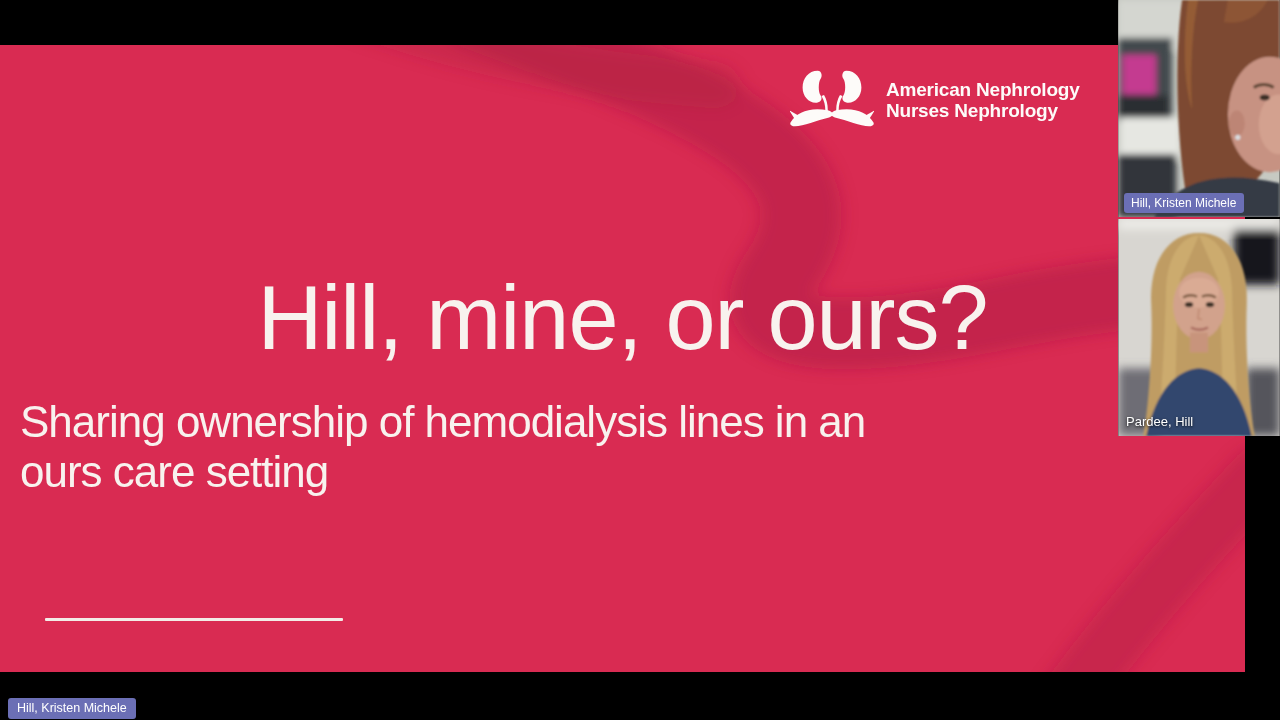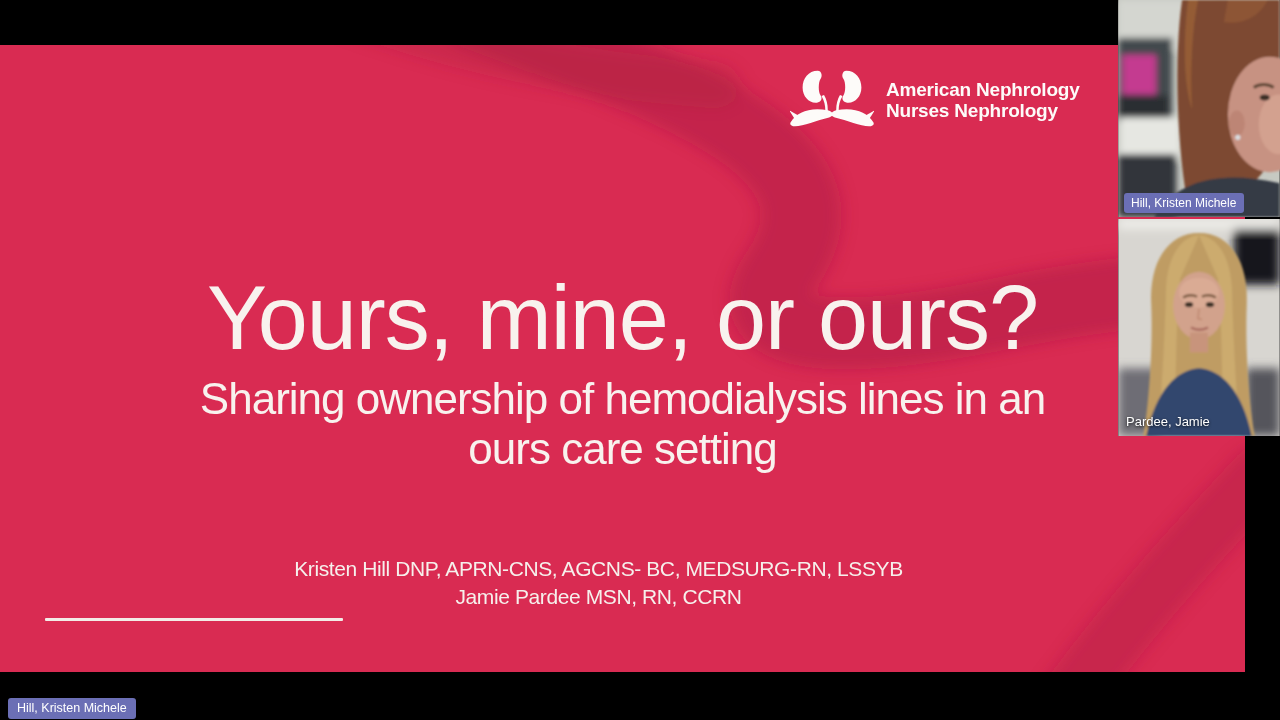--- a/index.html
+++ b/index.html
@@ -20,23 +20,23 @@
   .logo-text{
     margin-left:12px;color:#fdfbf9;font-weight:bold;
     font-size:19px;line-height:1.08;letter-spacing:-0.2px;
   }
   .slide-title{
     position:absolute;left:0;top:228px;width:100%;margin:0;
     text-align:center;color:#f8f2ee;font-weight:normal;
     font-size:90px;letter-spacing:-1px;line-height:1;
   }
   .slide-subtitle{
-    position:absolute;left:0;top:329px;width:100%;margin:0;
-    text-align:center;color:#f8f2ee;font-weight:normal;
-    font-size:44px;letter-spacing:-1px;line-height:1.14;
+    position:absolute;left:0;top:352px;width:100%;margin:0;
+    color:#f8f2ee;font-weight:normal;
+    font-size:44px;letter-spacing:-1px;line-height:1.14;padding-left:20px;
   }
   .authors{
     position:absolute;top:510px;left:50%;
     transform:translateX(calc(-50% - 24px));
     margin:0;text-align:center;color:#f6f0ec;
     font-size:21px;letter-spacing:-0.4px;line-height:1.32;white-space:nowrap;
   }
   .underline{
     position:absolute;left:45px;top:573px;width:298px;height:3px;
     background:#f3ece7;border-radius:1px;
@@ -102,31 +102,27 @@
           <path d="M99 65 C92 53 76 47 55 51 C48 52.5 47 58 53.5 59.5 C68 63 84 70 94 70 C98.5 70 101 68 99 65 Z"></path>
           <path d="M94 62 L101 51 L89 58 Z"></path>
         </g>
       </svg>
       <div class="logo-text">
         <div>American Nephrology</div>
         <div>Nurses Nephrology</div>
       </div>
     </div>
 
-    <h1 class="slide-title">Yours, mine, or ours?</h1>
+    <h1 class="slide-title">Hill, mine, or ours?</h1>
 
     <h2 class="slide-subtitle">
       <span>Sharing ownership of hemodialysis lines in an</span><br>
       <span>ours care setting</span>
     </h2>
 
-    <p class="authors">
-      <span>Kristen Hill DNP, APRN-CNS, AGCNS- BC, MEDSURG-RN, LSSYB</span><br>
-      <span>Jamie Pardee MSN, RN, CCRN</span>
-    </p>
 
     <div class="underline"></div>
   </div>
 
   <div class="tile tile-1">
     <svg viewBox="0 0 162 218">
       <defs>
         <filter id="b1" x="-40%" y="-40%" width="180%" height="180%">
           <feGaussianBlur stdDeviation="3"></feGaussianBlur>
         </filter>
@@ -185,18 +181,18 @@
         <path d="M65 79 C69 76 75 76 79 78" stroke="#7a5a40" stroke-width="2.4" fill="none"></path>
         <path d="M84 78 C88 76 94 76 98 79" stroke="#7a5a40" stroke-width="2.4" fill="none"></path>
         <ellipse cx="71" cy="86" rx="4.2" ry="2.6" fill="#3c3028"></ellipse>
         <ellipse cx="92" cy="86" rx="4.2" ry="2.6" fill="#3c3028"></ellipse>
         <path d="M81 90 L80 100 L84 101" stroke="#c08a72" stroke-width="1.6" fill="none"></path>
         <path d="M73 109 C78 112 85 112 90 109" stroke="#a96a5e" stroke-width="2.6" fill="none"></path>
         <rect x="72" y="114" width="18" height="20" fill="#c8947c"></rect>
         <path d="M28 218 C38 172 58 152 81 150 C104 152 124 172 134 218 Z" fill="#32466e"></path>
       </g>
     </svg>
-    <span class="name-plain">Pardee, Jamie</span>
+    <span class="name-plain">Pardee, Hill</span>
   </div>
 
   <div class="speaker-tag">Hill, Kristen Michele</div>
 
 </div>
 
 </body></html>

